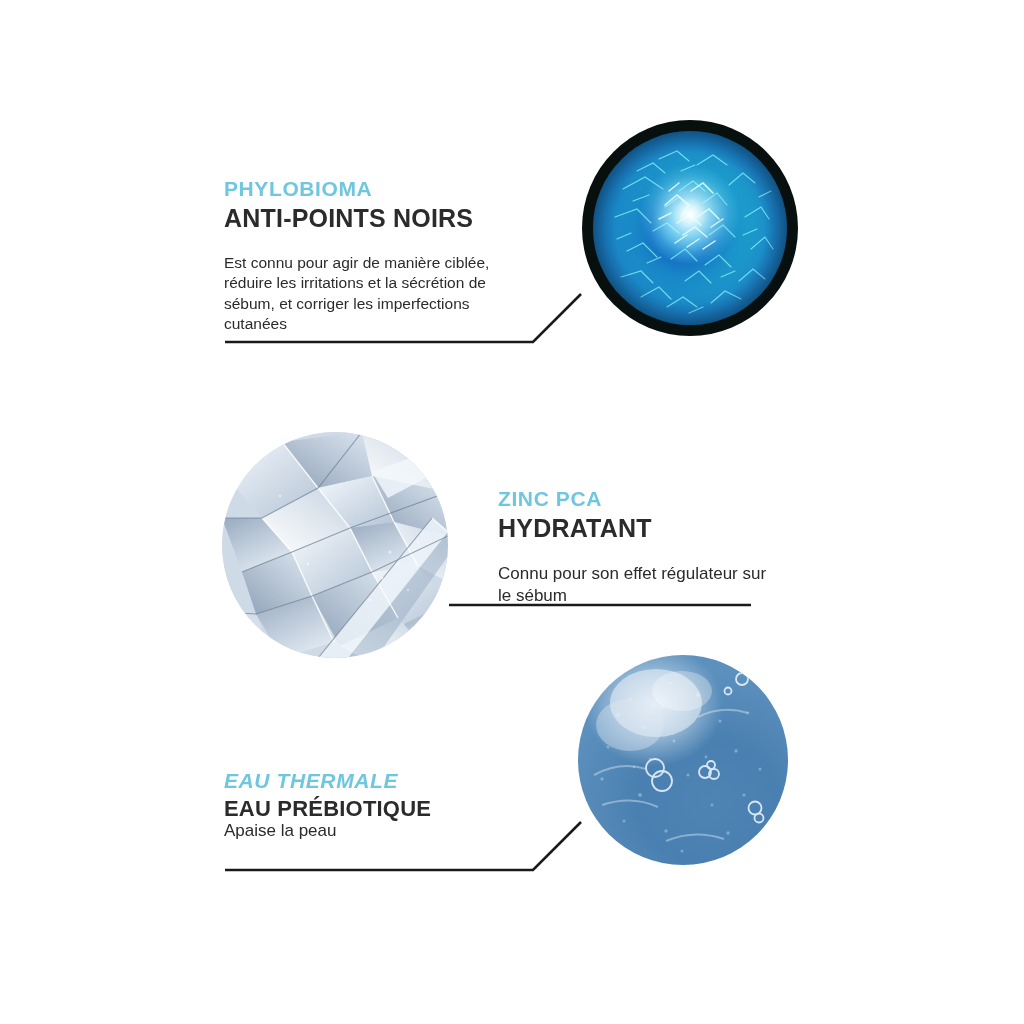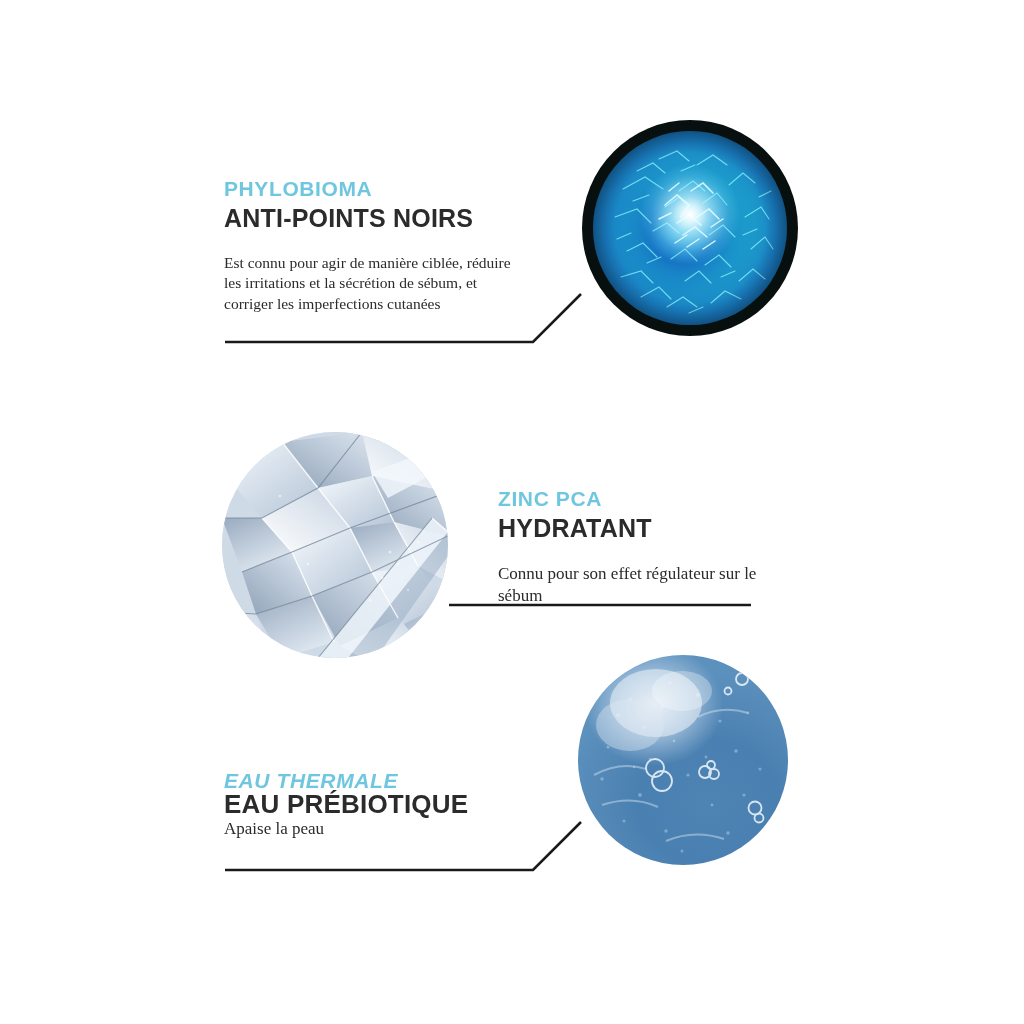--- a/index.html
+++ b/index.html
@@ -35,21 +35,21 @@
   .headline {
     font-family: "Liberation Sans", sans-serif;
     font-weight: 700;
     color: #2b2b2b;
     letter-spacing: 0.2px;
     line-height: 1.05;
     margin: 0;
     white-space: nowrap;
   }
   .body-copy {
-    font-family: Liberation Serif, serif;
+    font-family: Liberation Sans, sans-serif;
     font-weight: 400;
     color: #2b2b2b;
     line-height: 1.30;
     margin: 0;
   }
 
   
   #block-phylobioma { left: 224px; top: 178px; width: 330px; }
   #block-phylobioma .eyebrow  { font-size: 21px; }
   #block-phylobioma .headline { font-size: 25px; margin-top: 6px; }
@@ -57,21 +57,21 @@
 
   
   #block-zinc { left: 498px; top: 488px; width: 300px; }
   #block-zinc .eyebrow  { font-size: 21px; }
   #block-zinc .headline { font-size: 25px; margin-top: 6px; }
   #block-zinc .body-copy{ font-size: 17px; margin-top: 22px; width: 270px; }
 
   
   #block-eau { left: 224px; top: 770px; width: 330px; }
   #block-eau .eyebrow  { font-size: 21px; font-style: italic; }
-  #block-eau .headline { font-size: 26px; }
+  #block-eau .headline { font-size: 22px; margin-top: 6px; }
   #block-eau .body-copy{ font-size: 17px; width: 300px; }
 
   
   #connectors {
     position: absolute;
     left: 0; top: 0;
     width: 1024px; height: 1024px;
     pointer-events: none;
   }
   #connectors path, #connectors line {

